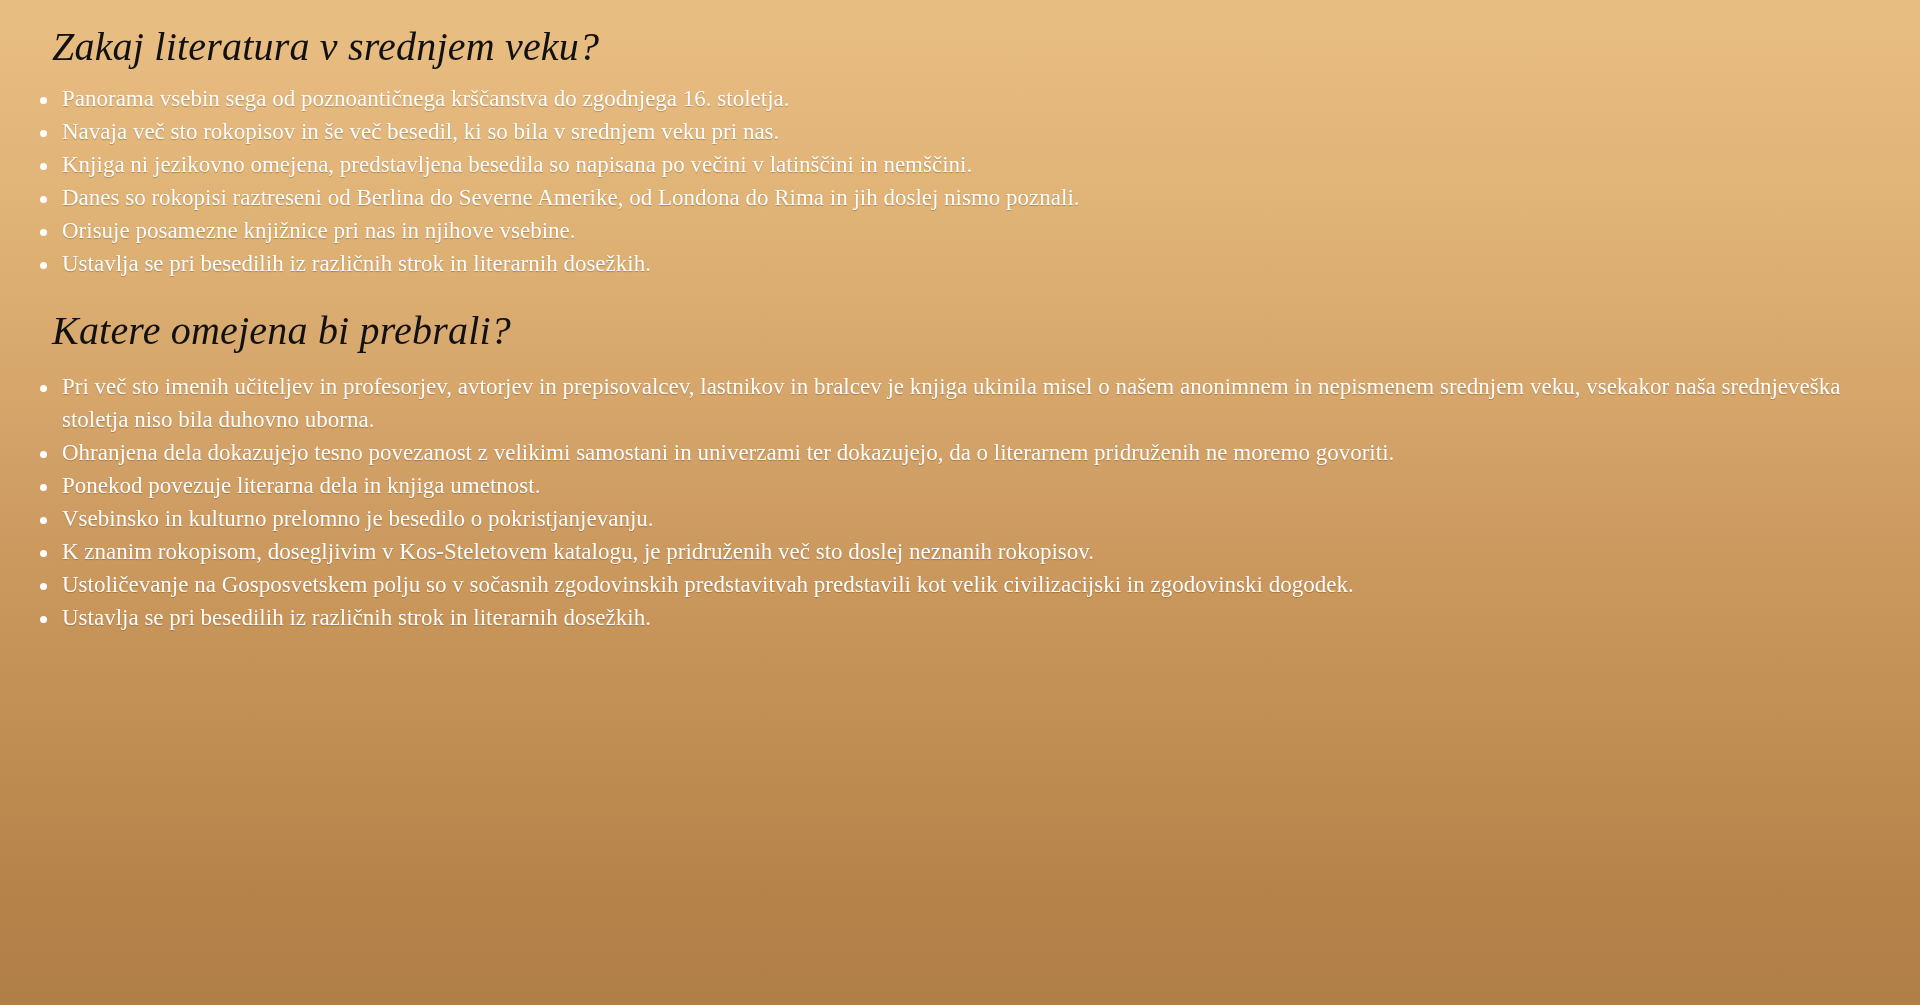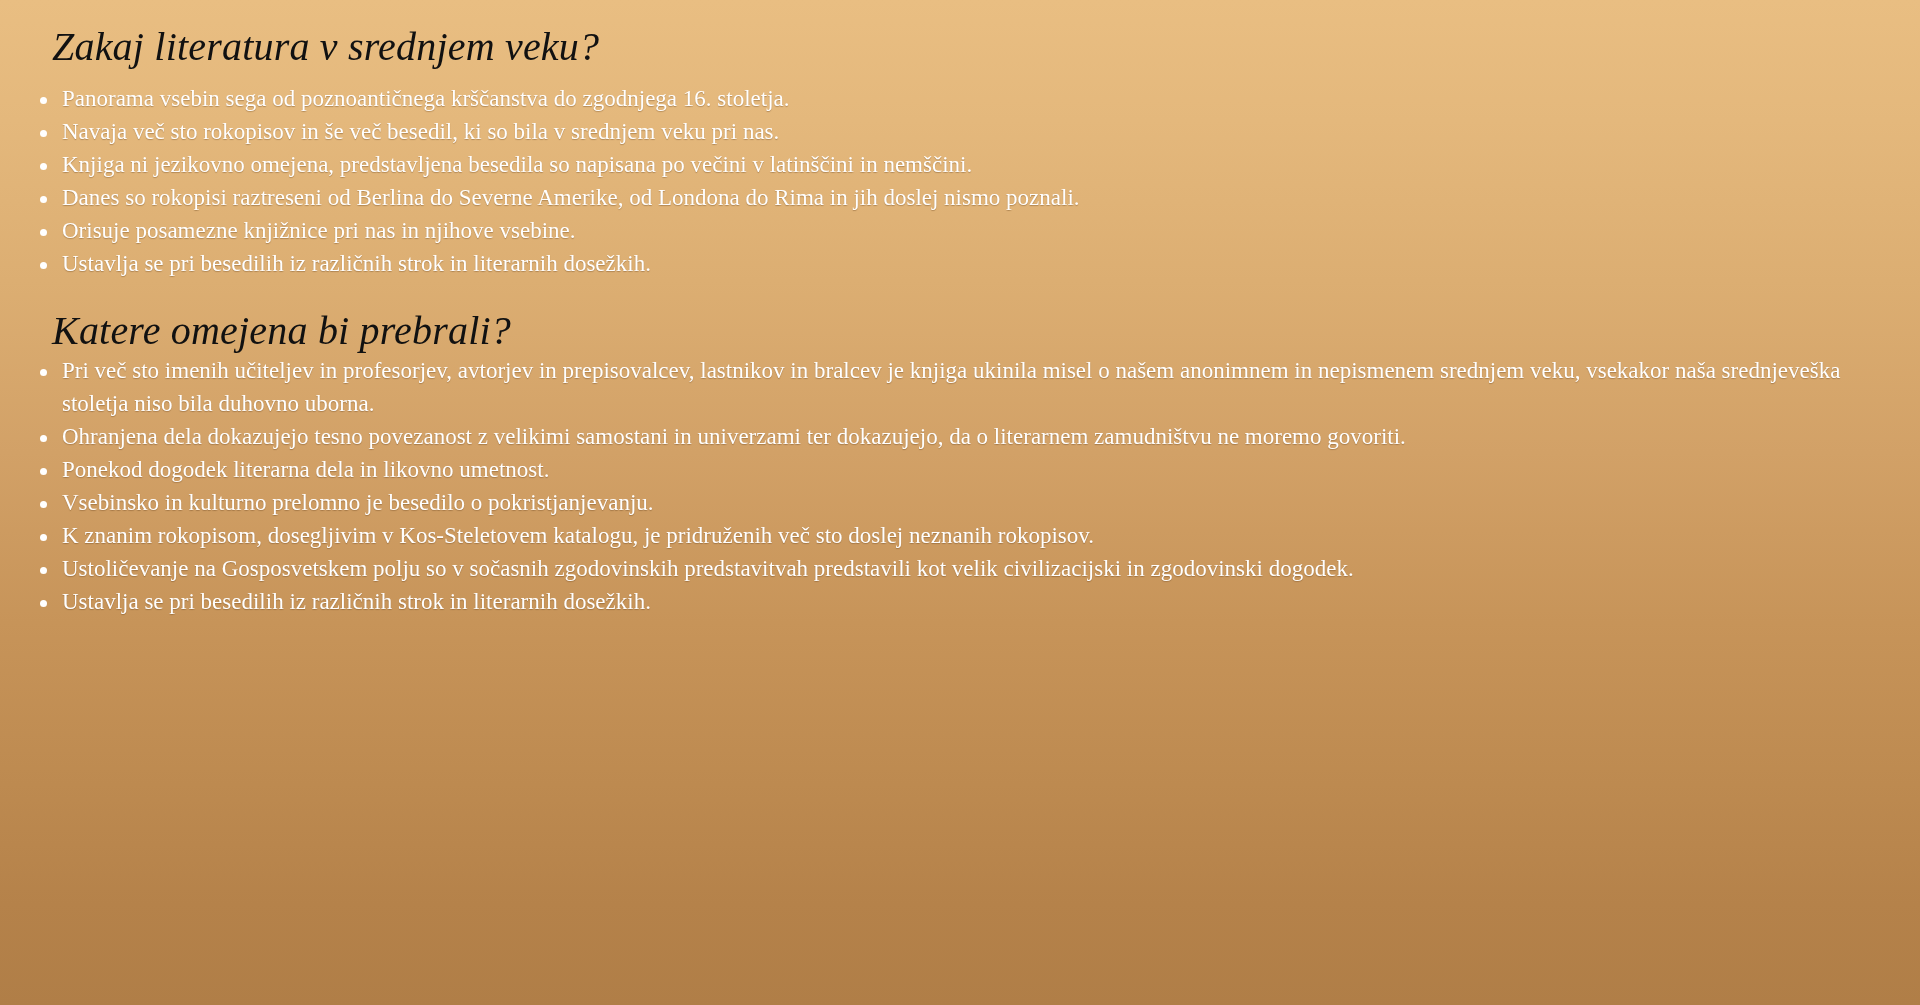--- a/index.html
+++ b/index.html
@@ -66,21 +66,21 @@
     background: #ffffff;
   }
 
   
   ul.bullets.wide > li { max-width: 1840px; }
 
   #section-one { top: 24px; }
   #section-one ul.bullets { margin-top: 12px; }
 
   #section-two { top: 308px; }
-  #section-two ul.bullets { margin-top: 0; }
+  #section-two ul.bullets { margin-top: 16px; }
 </style>
 </head>
 <body>
 
 <div class="slide">
 
   <div class="section" id="section-one">
     <h2 class="heading">Zakaj literatura v srednjem veku?</h2>
     <ul class="bullets">
       <li>Panorama vsebin sega od poznoantičnega krščanstva do zgodnjega 16. stoletja.</li>
@@ -89,22 +89,22 @@
       <li>Danes so rokopisi raztreseni od Berlina do Severne Amerike, od Londona do Rima in jih doslej nismo poznali.</li>
       <li>Orisuje posamezne knjižnice pri nas in njihove vsebine.</li>
       <li>Ustavlja se pri besedilih iz različnih strok in literarnih dosežkih.</li>
     </ul>
   </div>
 
   <div class="section" id="section-two">
     <h2 class="heading">Katere omejena bi prebrali?</h2>
     <ul class="bullets wide">
       <li>Pri več sto imenih učiteljev in profesorjev, avtorjev in prepisovalcev, lastnikov in bralcev je knjiga ukinila misel o našem anonimnem in nepismenem srednjem veku, vsekakor naša srednjeveška stoletja niso bila duhovno uborna.</li>
-      <li>Ohranjena dela dokazujejo tesno povezanost z velikimi samostani in univerzami ter dokazujejo, da o literarnem zamudništvu ne moremo govoriti.</li>
-      <li>Ponekod dogodek literarna dela in likovno umetnost.</li>
+      <li>Ohranjena dela dokazujejo tesno povezanost z velikimi samostani in univerzami ter dokazujejo, da o literarnem pridruženih ne moremo govoriti.</li>
+      <li>Ponekod povezuje literarna dela in knjiga umetnost.</li>
       <li>Vsebinsko in kulturno prelomno je besedilo o pokristjanjevanju.</li>
       <li>K znanim rokopisom, dosegljivim v Kos-Steletovem katalogu, je pridruženih več sto doslej neznanih rokopisov.</li>
       <li>Ustoličevanje na Gosposvetskem polju so v sočasnih zgodovinskih predstavitvah predstavili kot velik civilizacijski in zgodovinski dogodek.</li>
       <li>Ustavlja se pri besedilih iz različnih strok in literarnih dosežkih.</li>
     </ul>
   </div>
 
 </div>
 
 </body></html>

